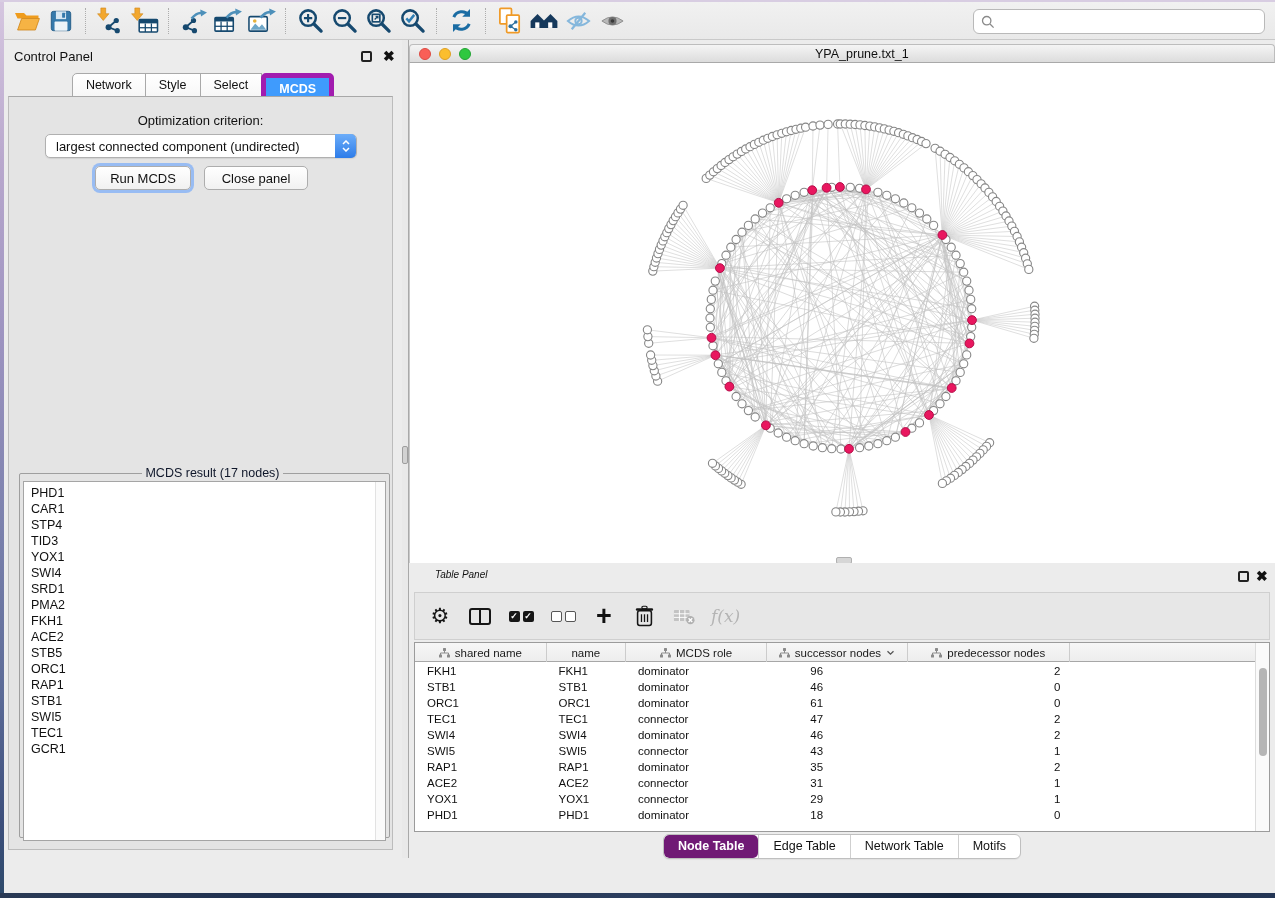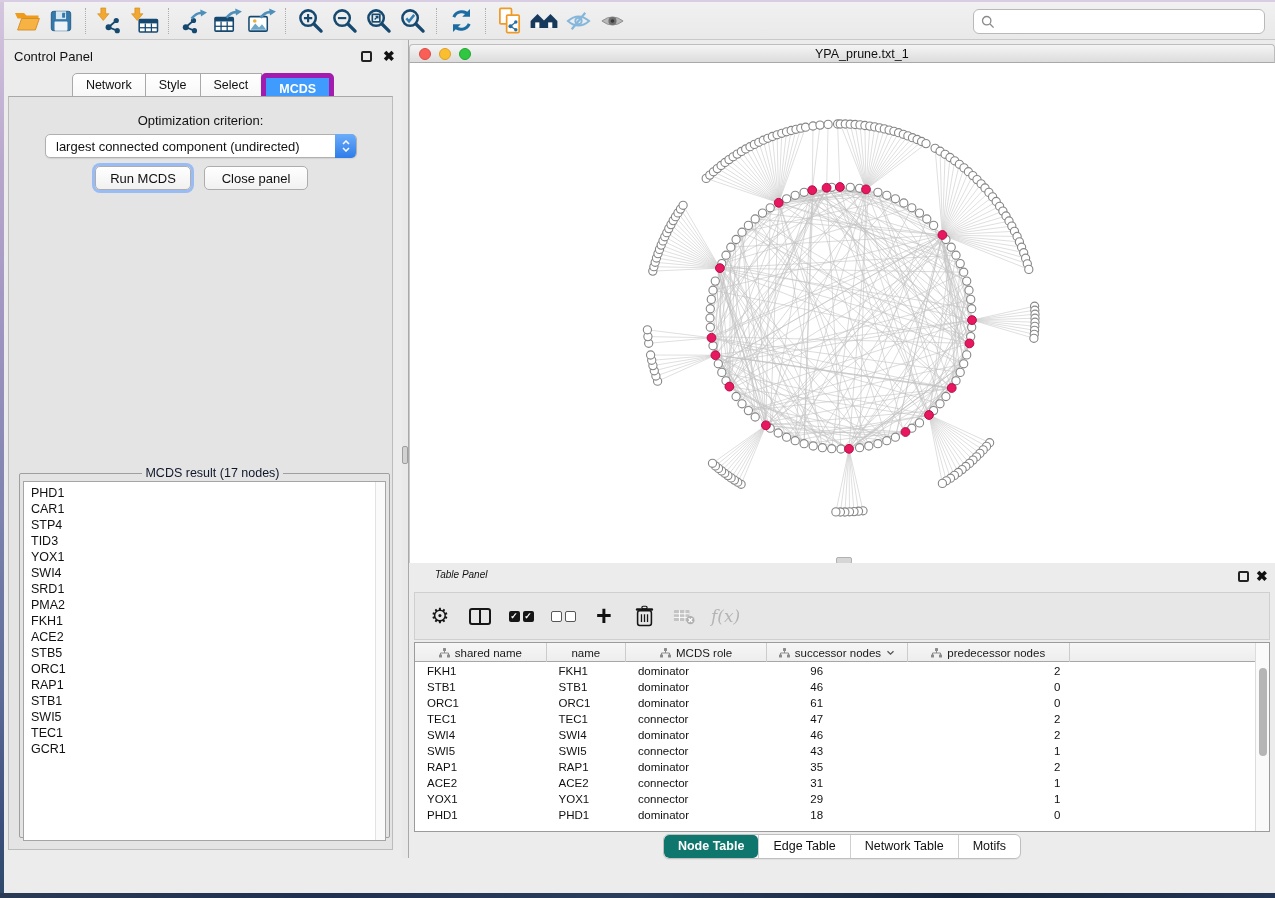--- a/index.html
+++ b/index.html
@@ -103,21 +103,21 @@
   .td { font-size:11.5px; color:#111; line-height:16px; white-space:nowrap; overflow:hidden; }
   .td.l { padding-left:12px; text-align:left; }
   .td.r42 { text-align:center; padding-right:42px; }
   .td.r10 { text-align:right; padding-right:10px; }
   .tv-scroll { position:absolute; right:0; top:0; width:14px; height:188px; background:#fafafa; border-left:1px solid #dcdcdc; }
   .tv-thumb { position:absolute; left:2.5px; top:25px; width:8px; height:88px; background:#b5b5b5; border-radius:5px; }
   .tp-tabs { position:absolute; left:0; top:271px; width:866px; display:flex; justify-content:center; }
   .tp-tabs .wrap { display:flex; border:1px solid #bfbfbf; border-radius:6px; background:#fff; overflow:hidden; box-shadow:0 1px 1px rgba(0,0,0,.05); }
   .ttab { font-size:12.5px; color:#111; padding:4px 14px 5px; border-left:1px solid #cfcfcf; }
   .ttab.first { border-left:none; }
-  .ttab.active { background:#0f766e; color:#fff; border-radius:5px; font-weight:bold; }
+  .ttab.active { background:#701a75; color:#fff; border-radius:5px; font-weight:bold; }
 
   
   .status-bar { position:absolute; left:0; top:856px; width:1271px; height:35px; background:#ececec; border-top:1px solid #cfcfcf; }
   .sb-list-btn { position:absolute; left:10px; top:6px; width:27px; height:24px; background:linear-gradient(180deg,#fdfdfd,#f0f0f0);
     border:1px solid #b5b5b5; border-radius:3px; display:flex; align-items:center; justify-content:center; }
   .memory-btn { position:absolute; right:7px; top:6px; width:76px; height:24px; background:linear-gradient(180deg,#fdfdfd,#efefef);
     border:1px solid #b5b5b5; border-radius:3px; display:flex; align-items:center; justify-content:center; gap:5px; font-size:12px; color:#111; }
   .mem-dot { width:10px; height:10px; border-radius:50%; background:#1da51d; border:1px solid #0f7d0f; }
 </style>
 </head>

